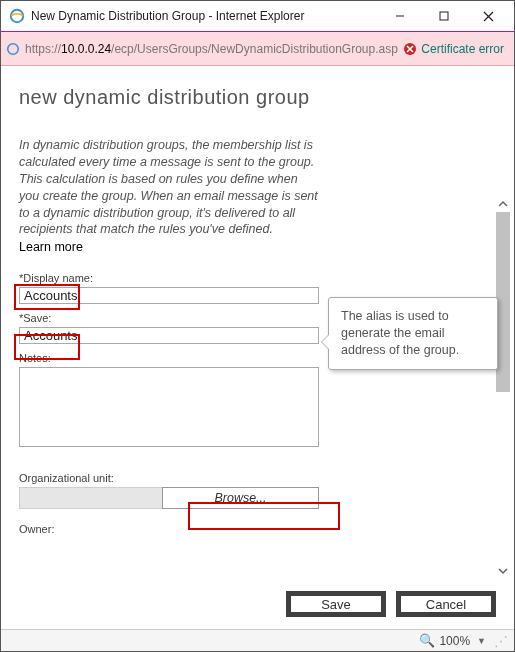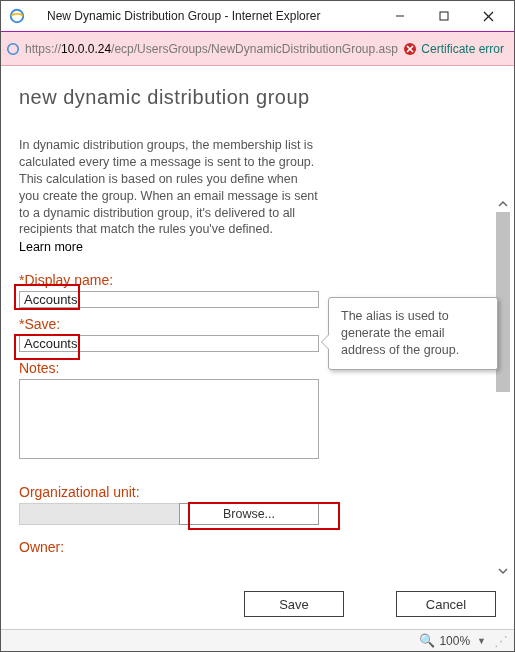--- a/index.html
+++ b/index.html
@@ -14,21 +14,20 @@
     border: 1px solid #555;
     position: relative;
   }
   
   .titlebar {
     height: 30px;
     display: flex;
     align-items: center;
     padding: 0 4px 0 8px;
     background: #fff;
-    gap: 16px;
   }
   .titlebar .icon-ie {
     width: 16px; height: 16px;
     margin-right: 6px;
     display: flex; align-items: center; justify-content: center;
   }
   .titlebar .title { flex: 1; color: #222; font-size: 12px; }
   .win-controls { display: flex; }
   .win-btn {
     width: 44px; height: 28px;
@@ -98,27 +97,28 @@
     font-weight: 300;
     color: #555;
     letter-spacing: 0.5px;
     margin: 0 0 28px 0;
   }
   .description {
     width: 300px;
     color:#555;
     font-size: 12.5px;
     line-height: 1.35;
+    font-style: italic;
   }
   .learn-more {
     color:#000000; font-size:12.5px;
     margin-top:2px; margin-bottom:18px;
   }
   .field-label {
-    color:#c2410c; font-size:14px;
+    color:#404040; font-size:11px;
     margin: 8px 0 3px 0;
   }
   .text-input {
     width: 300px; height:17px;
     border:1px solid #a9a9a9;
     font-size:13px;
     padding: 2px 4px;
     outline:none;
     color:#222;
   }
@@ -135,26 +135,27 @@
     font-size:12px;
   }
   .ou-row { display:flex; width:300px; }
   .ou-field {
     flex:1; height:22px;
     background:#e6e6e6;
     border:1px solid #cfcfcf;
     border-right:none;
   }
   .browse-btn {
-    width:140px; height:22px;
+    width:157px; height:22px;
     border:1px solid #999;
     background:#fff;
     font-size:12.5px;
     color:#333;
     cursor:pointer;
+    font-style:italic;
   }
   
   .tooltip {
     position:absolute;
     left:327px; top:296px;
     width:170px;
     background:#fff;
     border:1px solid #aaa;
     border-radius:3px;
     box-shadow: 2px 2px 4px rgba(0,0,0,0.25);
@@ -184,26 +185,25 @@
     position:absolute;
     left:0; right:0;
     bottom:24px;
     padding: 10px 18px;
     display:flex;
     justify-content:flex-end;
     gap:10px;
   }
   .action-btn {
     width:100px; height:26px;
-    border:1px solid #404040;
+    border:5px solid #404040;
     background:#fff;
     font-size:13px;
     color:#333;
     cursor:pointer;
-    margin-left:42px;
   }
   
   .statusbar {
     position:absolute;
     left:0; right:0; bottom:0;
     height:22px;
     border-top:1px solid #ccc;
     display:flex; align-items:center;
     justify-content:flex-end;
     padding:0 6px;

